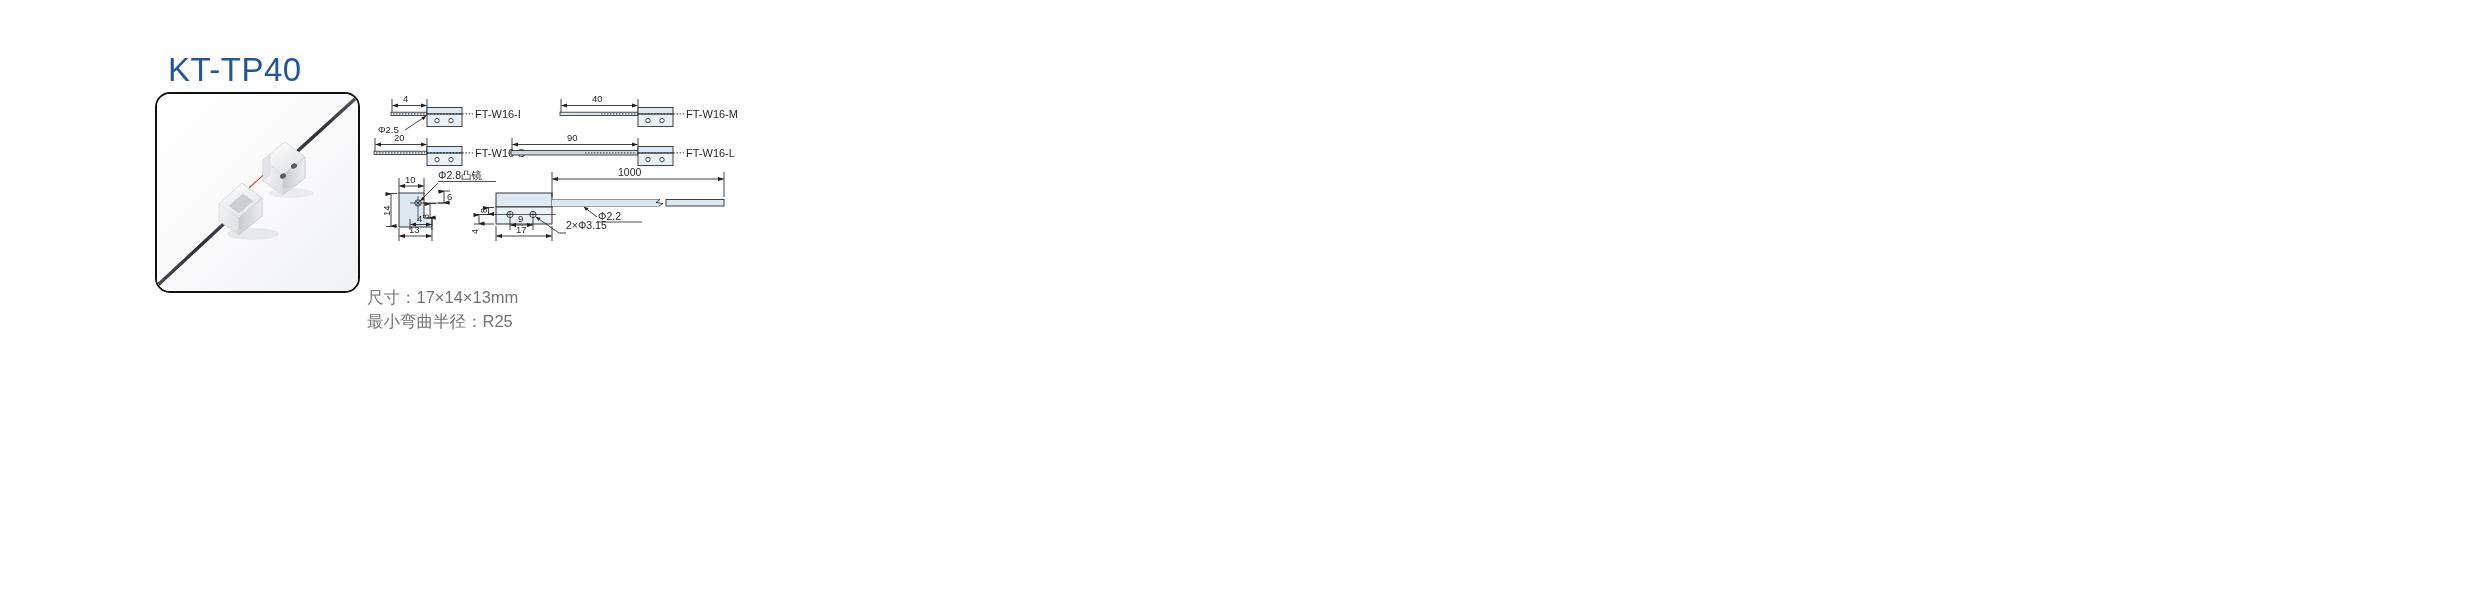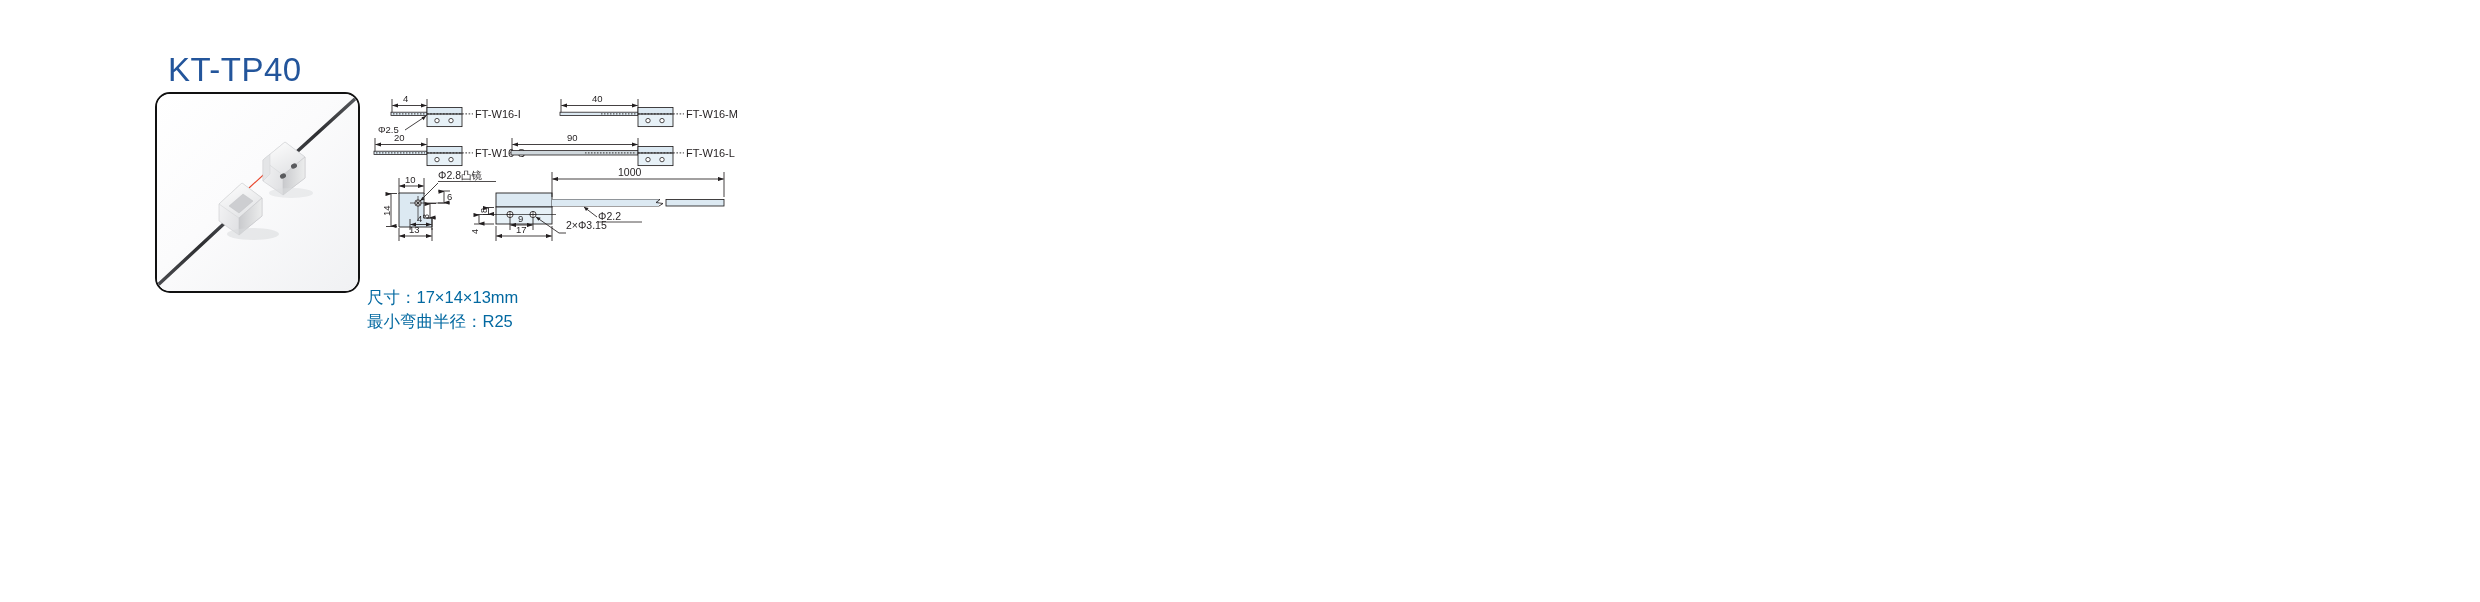--- a/index.html
+++ b/index.html
@@ -57,21 +57,21 @@
     width: 400px;
     height: 200px;
   }
   #drawing-svg { display:block; }
 
   
   #spec-block {
     position: absolute;
     left: 367px;
     top: 277px;
-    color: #0369a1;
+    color: #737373;
   }
   .spec-line {
     font-size: 16.5px;
     line-height: 24px;
     white-space: nowrap;
     font-family: "Liberation Sans", "DejaVu Sans", sans-serif;
   }
 </style>
 </head>
 <body>

